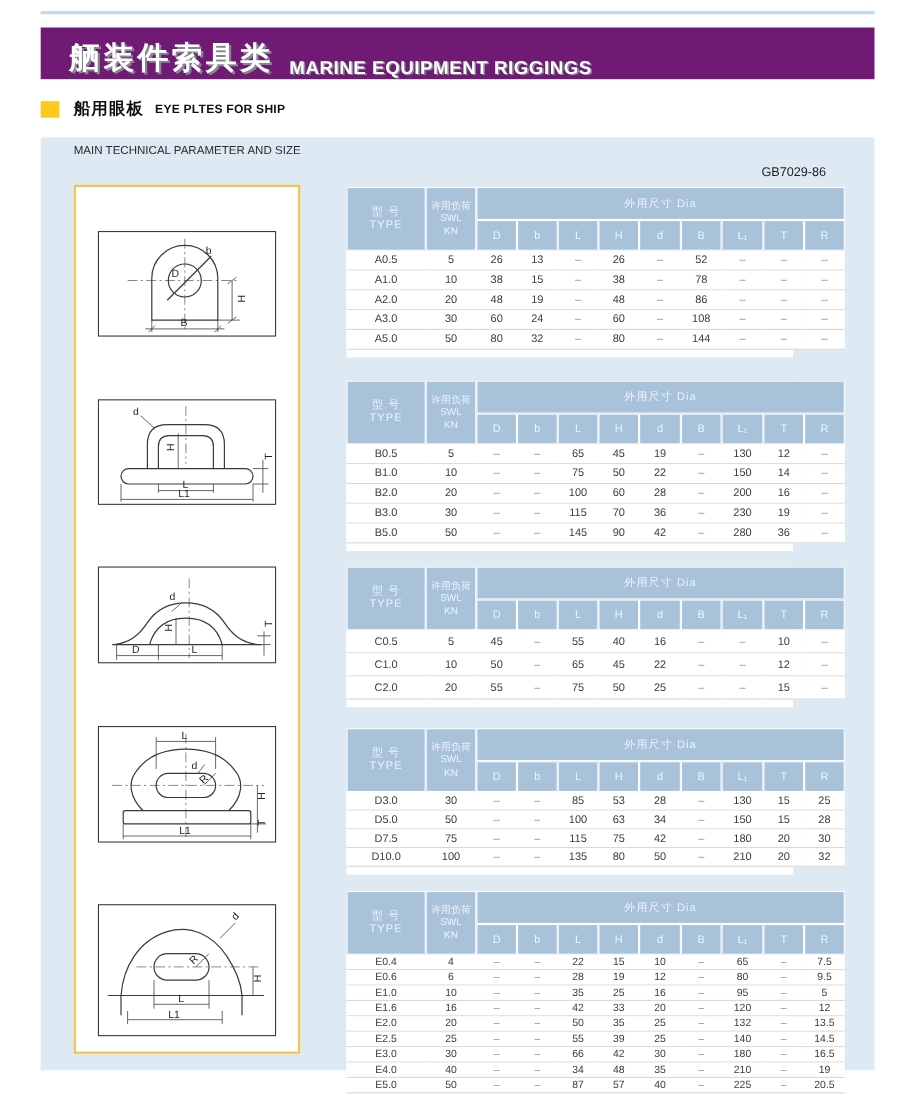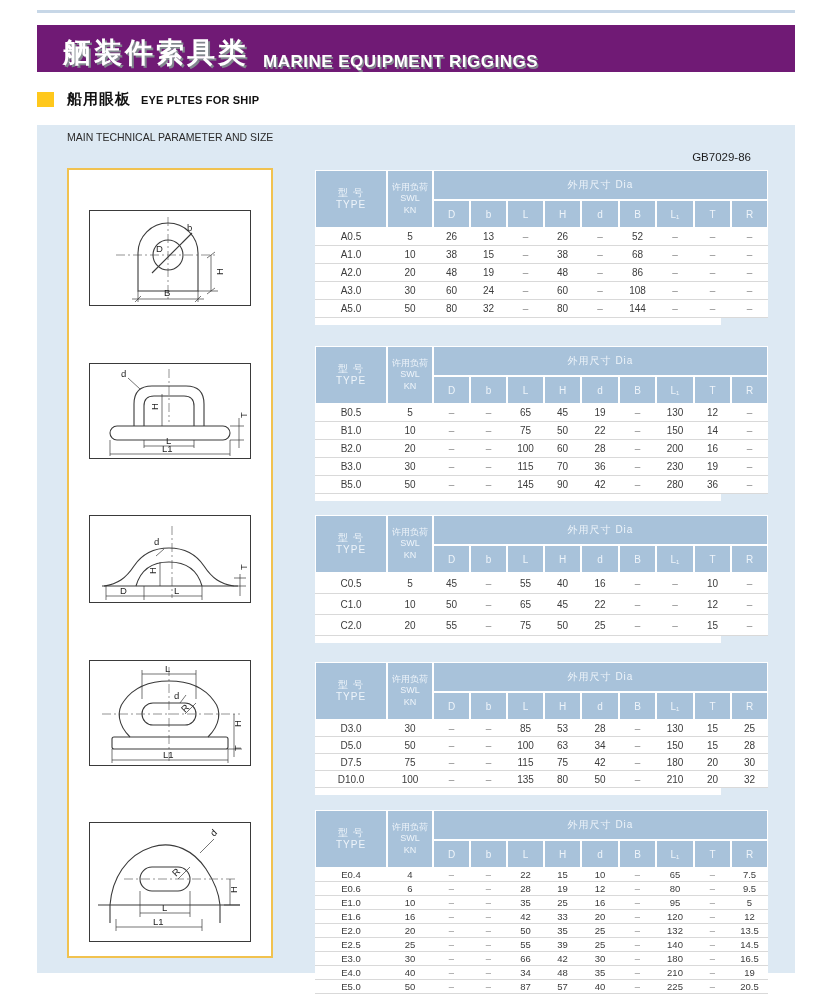--- a/index.html
+++ b/index.html
@@ -264,21 +264,21 @@
                 <td class="dash">–</td>
               </tr>
               <tr>
                 <td>A1.0</td>
                 <td>10</td>
                 <td>38</td>
                 <td>15</td>
                 <td class="dash">–</td>
                 <td>38</td>
                 <td class="dash">–</td>
-                <td>68</td>
+                <td>78</td>
                 <td class="dash">–</td>
                 <td class="dash">–</td>
                 <td class="dash">–</td>
               </tr>
               <tr>
                 <td>A2.0</td>
                 <td>20</td>
                 <td>48</td>
                 <td>19</td>
                 <td class="dash">–</td>

